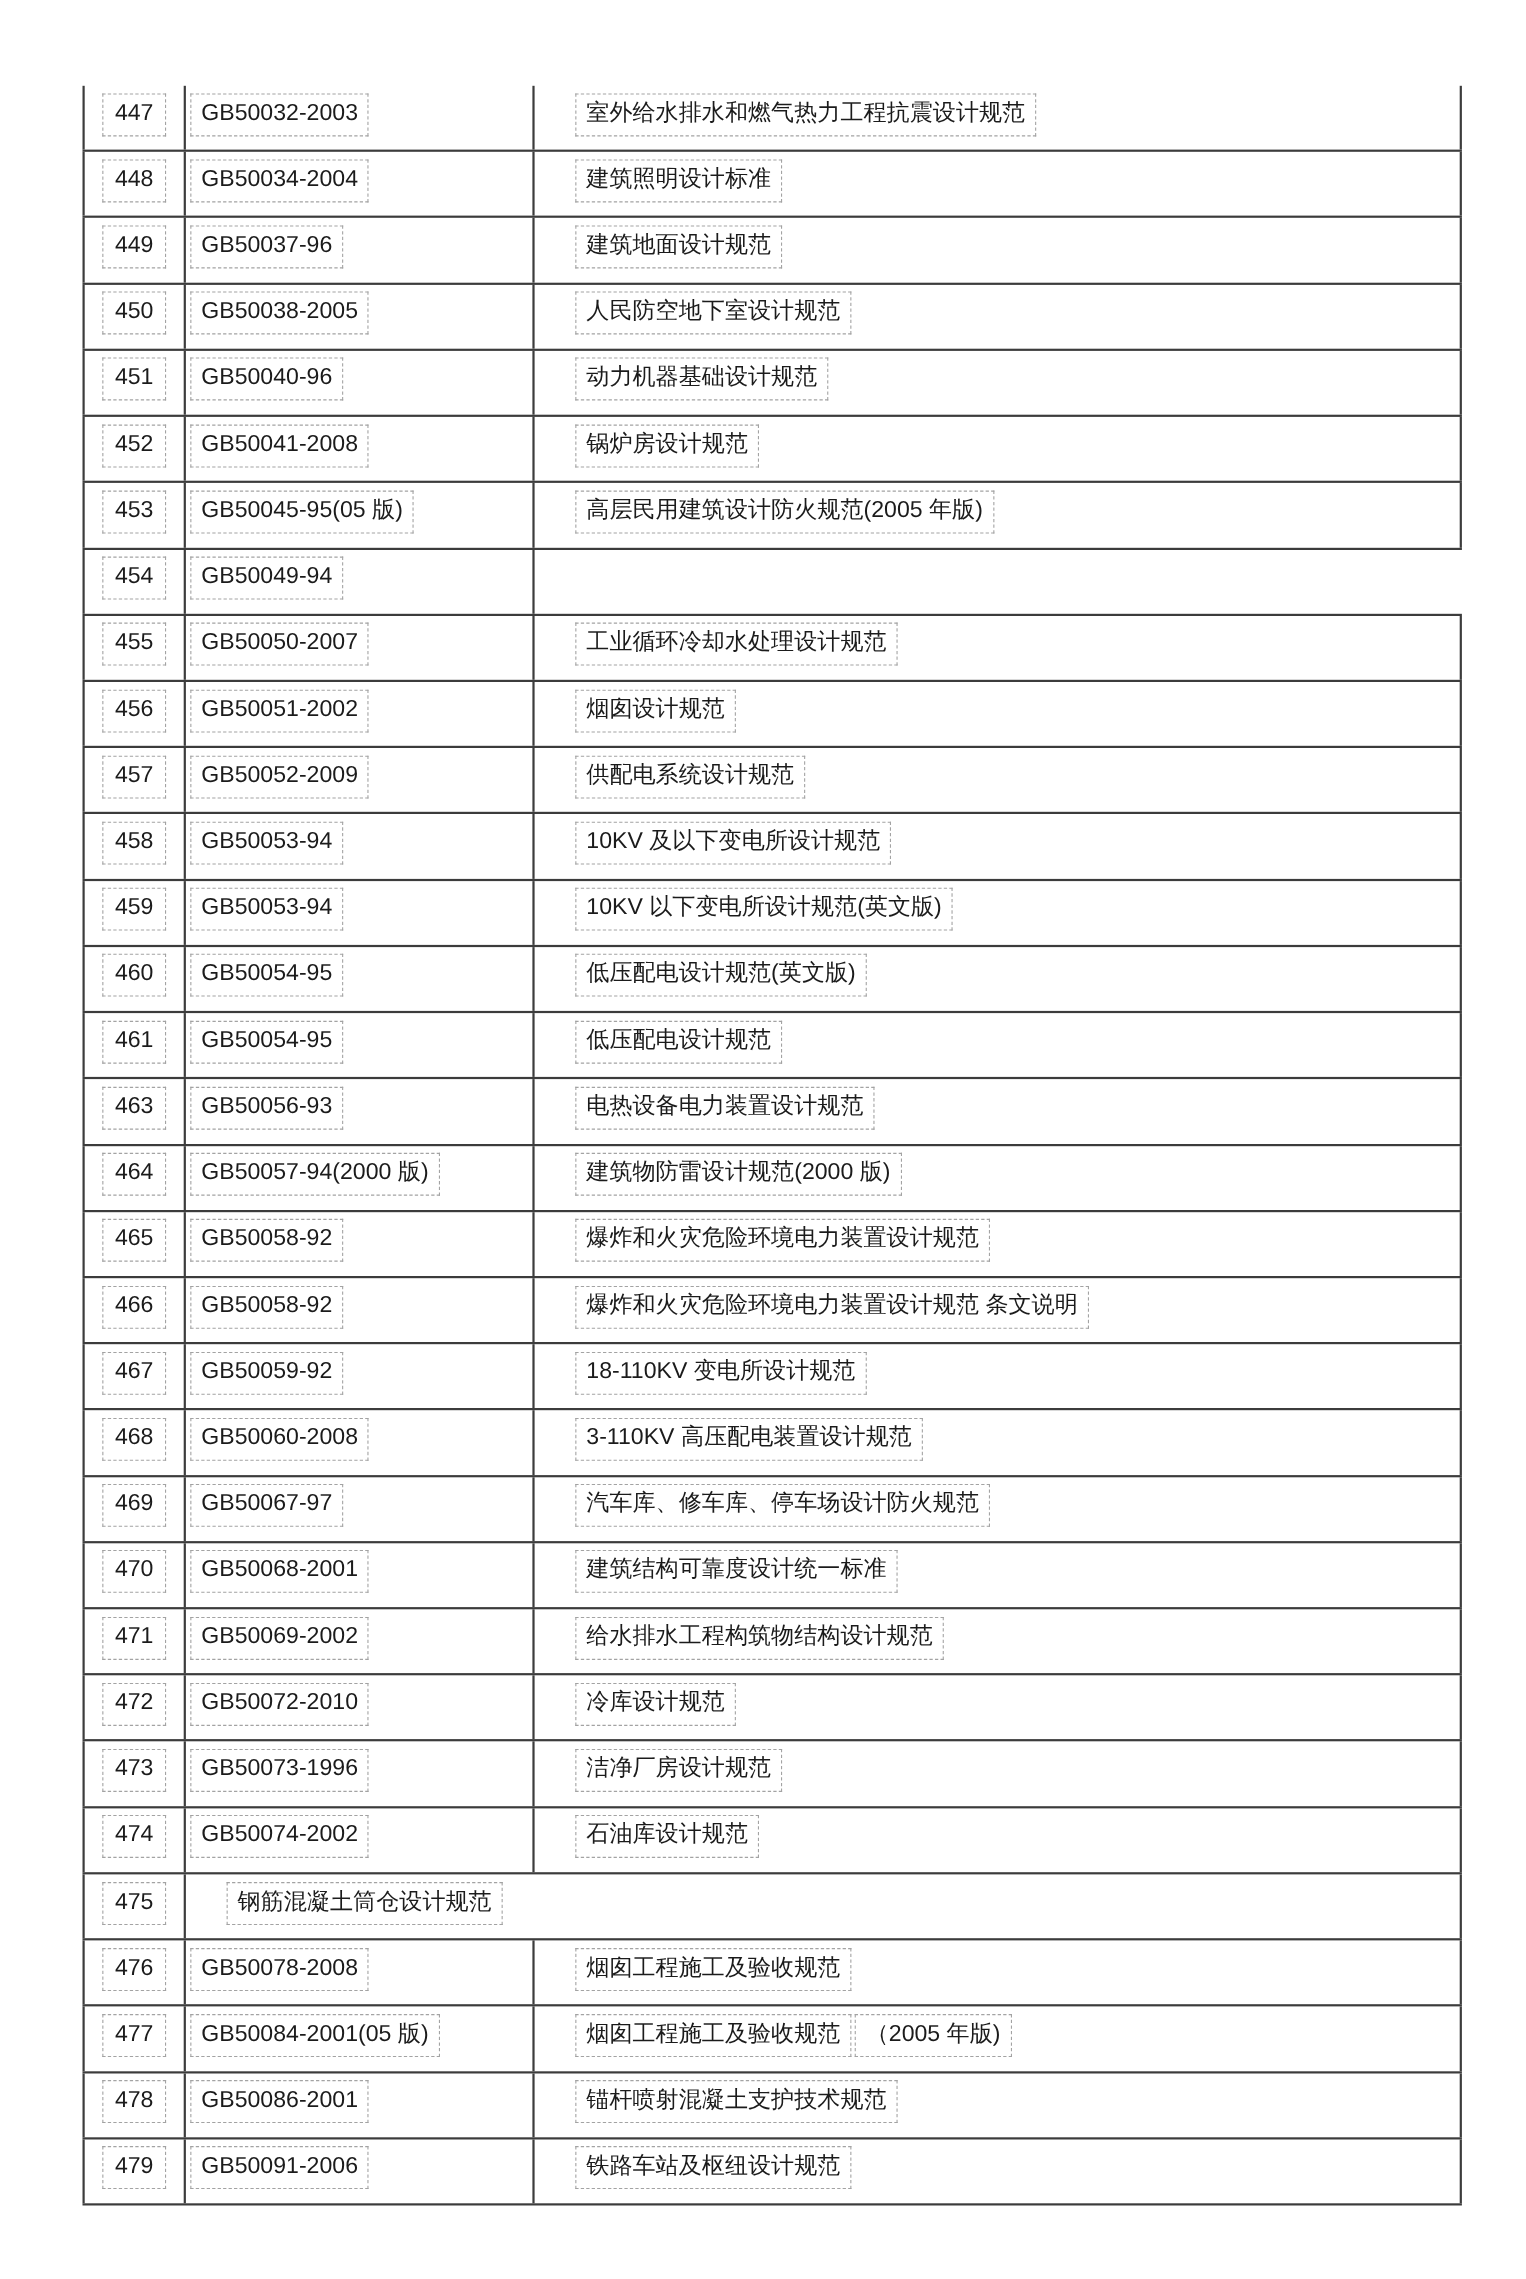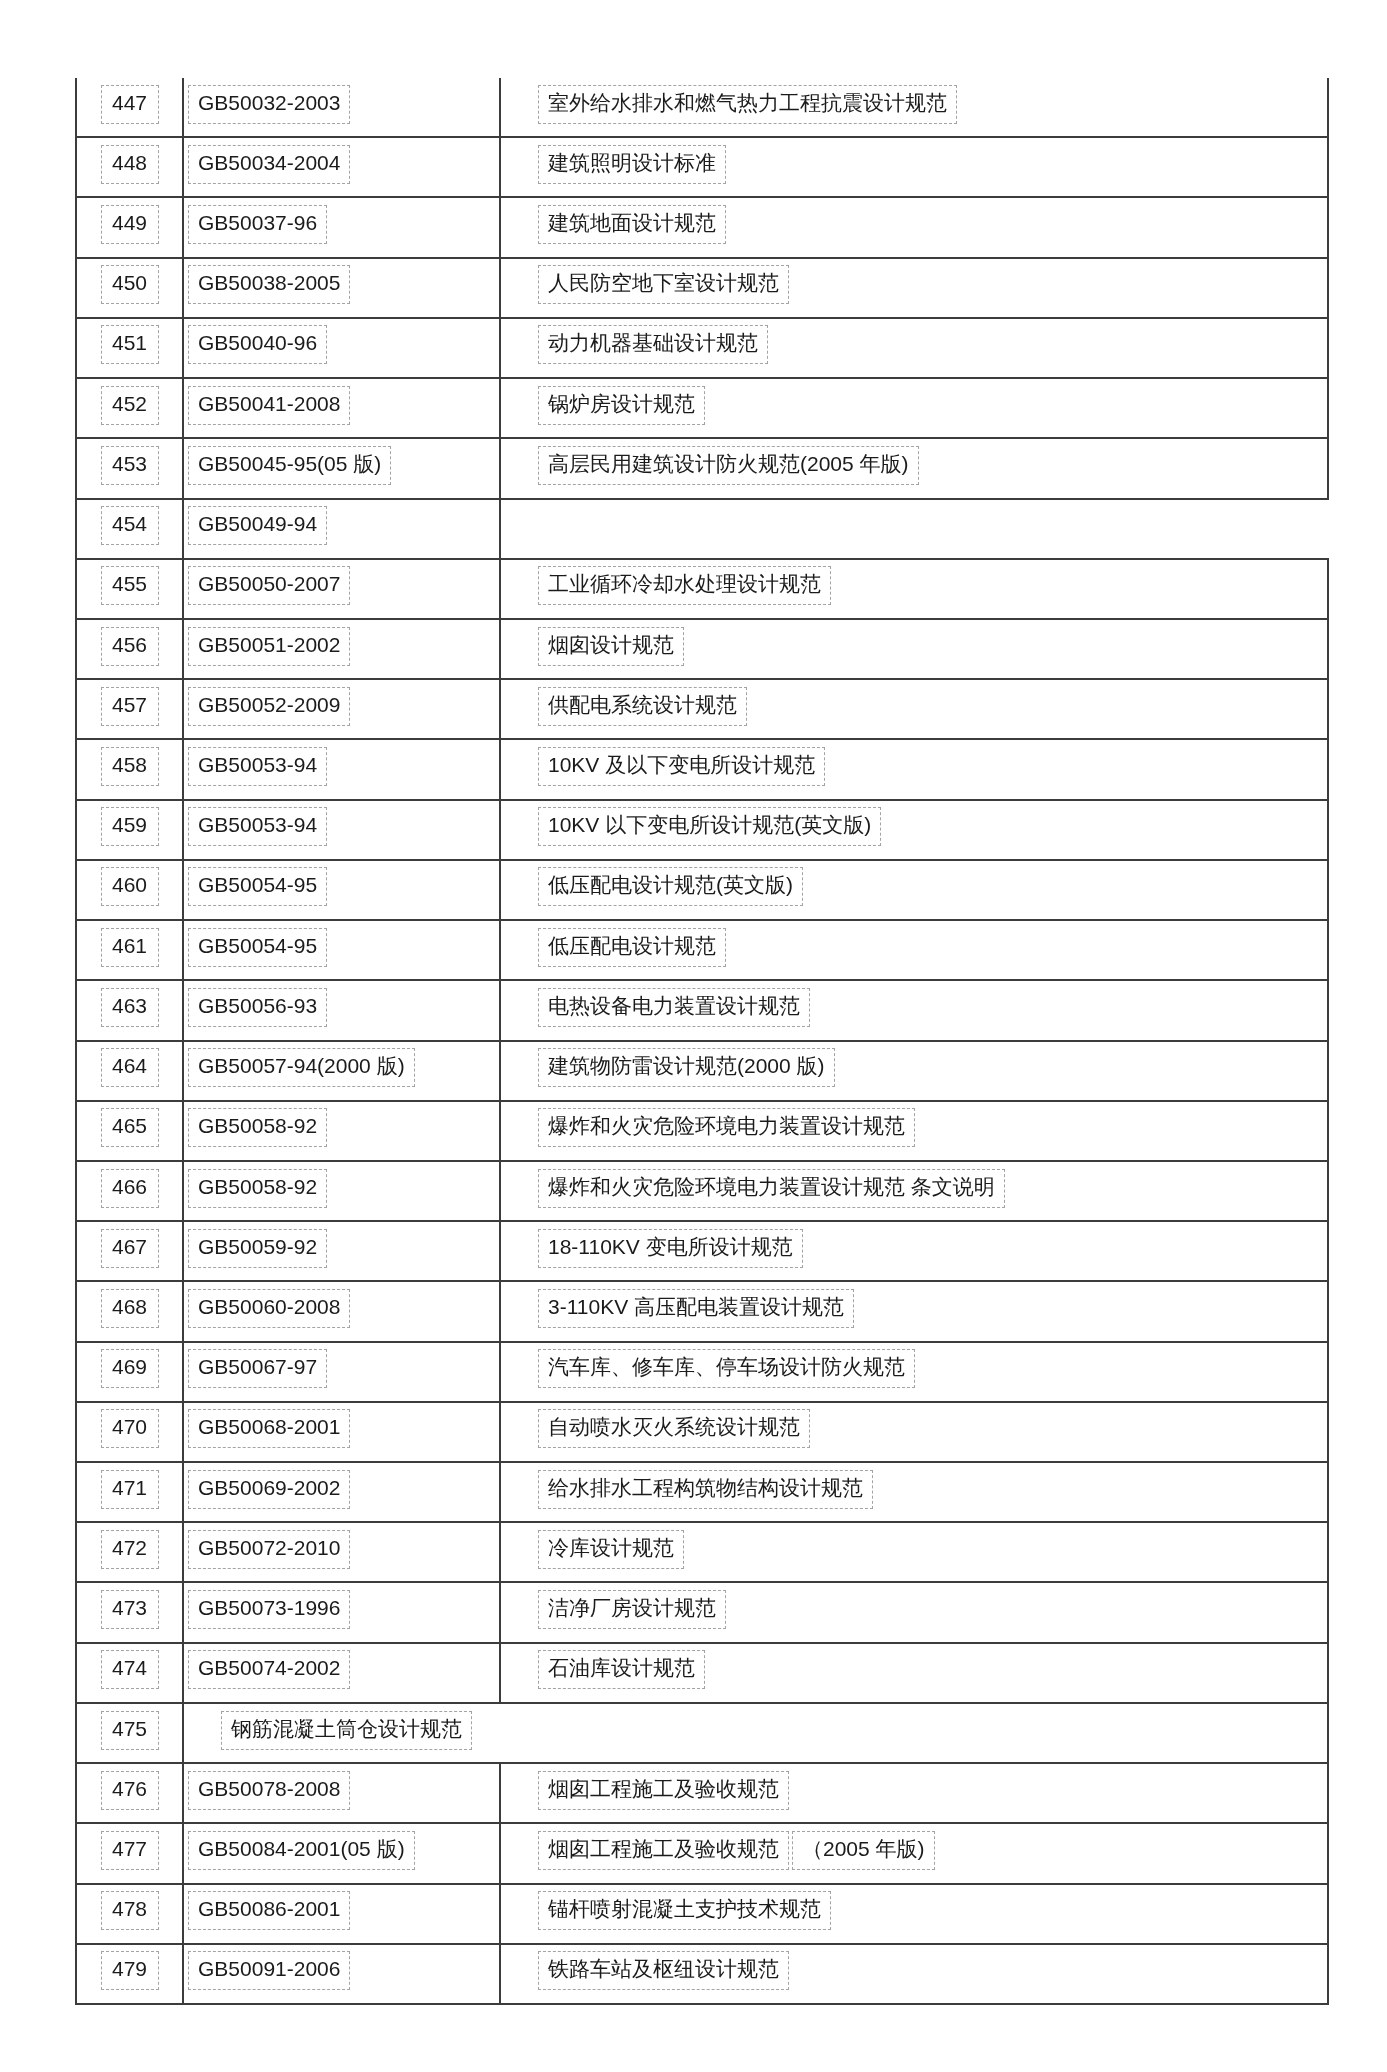--- a/index.html
+++ b/index.html
@@ -33,21 +33,21 @@
     min-height: 0;
   }
   .cell {
     display: flex;
     align-items: center;
     border-right: 2px solid #3c3c3c;
     min-width: 0;
     overflow: hidden;
   }
   .c-num {
-    width: 109px;
+    width: 94px;
     border-left: 2px solid #3c3c3c;
     justify-content: center;
   }
   .c-code {
     width: 317px;
     padding-left: 4px;
   }
   .c-title {
     flex: 1;
     padding-left: 1px;
@@ -338,21 +338,21 @@
   </div>
 
   <div class="row">
     <div class="cell c-num">
       <span class="box num">470</span>
     </div>
     <div class="cell c-code">
       <span class="box code">GB50068-2001</span>
     </div>
     <div class="cell c-title">
-        <span class="box title">自动喷水灭火系统设计规范</span>
+        <span class="box title">建筑结构可靠度设计统一标准</span>
       </div>
   </div>
 
   <div class="row">
     <div class="cell c-num">
       <span class="box num">471</span>
     </div>
     <div class="cell c-code">
       <span class="box code">GB50069-2002</span>
     </div>

